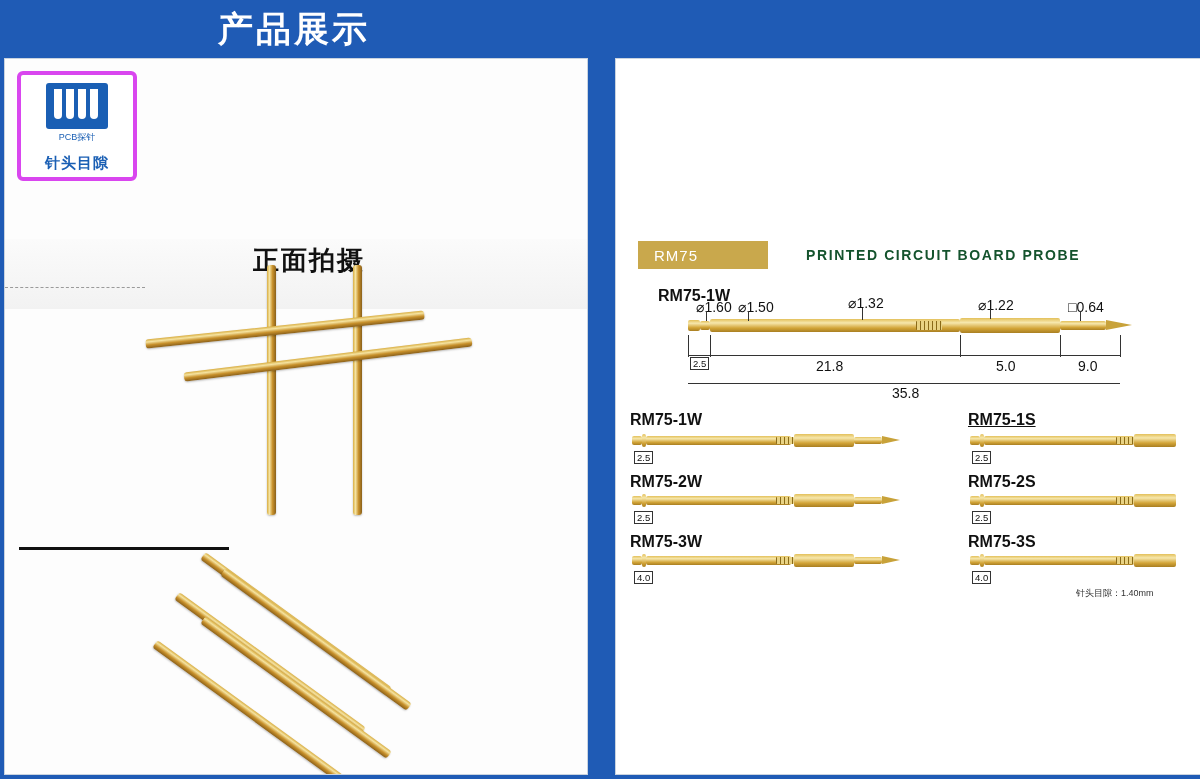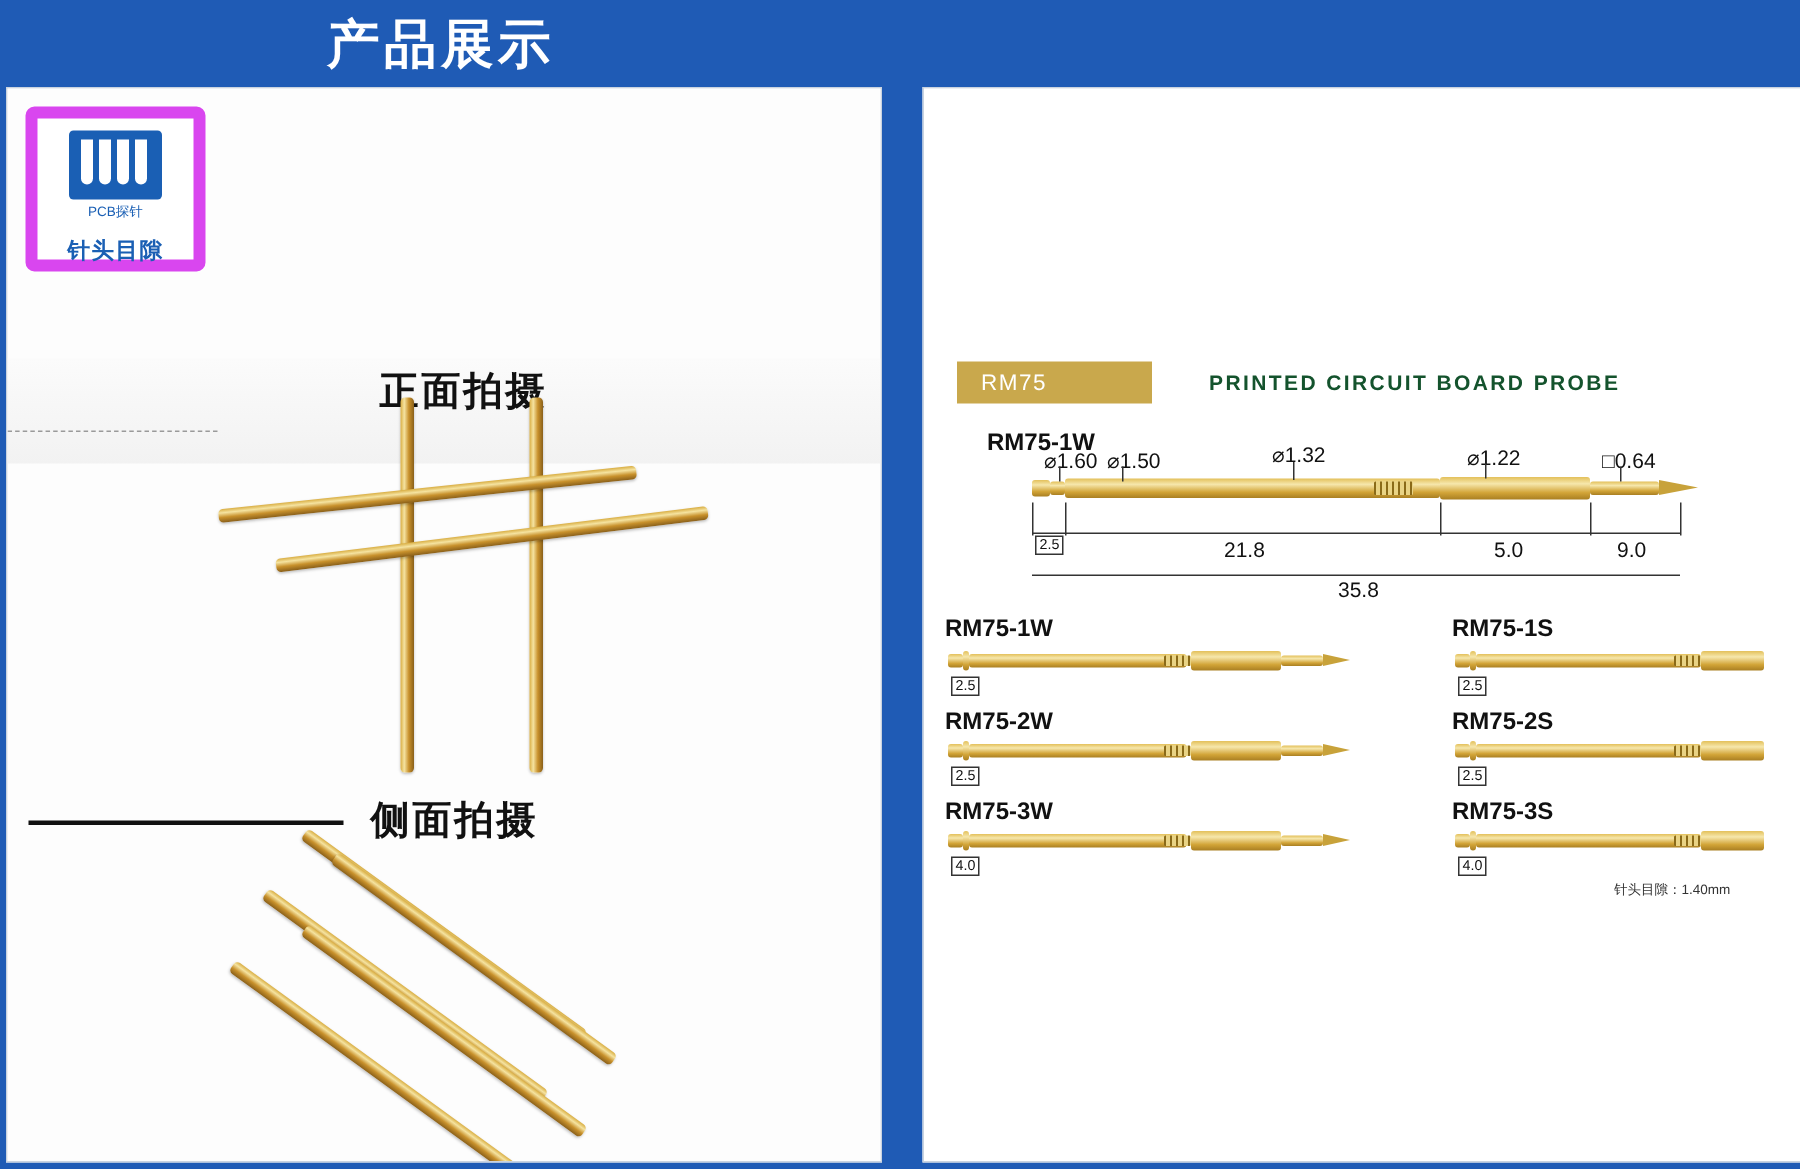--- a/index.html
+++ b/index.html
@@ -30,21 +30,21 @@
   .panel-right{left:615px;top:58px;width:596px;height:717px;}
 
   
   .photo{position:absolute;inset:0;background:#fdfdfd;}
   .photo .softband{
     position:absolute;left:0;top:180px;width:100%;height:70px;
     background:linear-gradient(180deg,#fbfbfb,#f2f2f2);
   }
   .logo{
     position:absolute;left:12px;top:12px;width:120px;height:110px;
-    border:8px solid #d946ef;border-radius:6px;background:#fff;
+    border:4px solid #d946ef;border-radius:6px;background:#fff;
     box-sizing:border-box;text-align:center;
   }
   .logo-mark{
     width:62px;height:46px;margin:8px auto 2px;
     background:#1a5fb4;border-radius:3px;position:relative;
   }
   .logo-mark span{
     position:absolute;top:6px;width:8px;height:30px;background:#fff;
     border-radius:0 0 4px 4px;
   }
@@ -136,21 +136,20 @@
       </div>
 
       <div class="cap cap-front">正面拍摄</div>
 
       <div class="pin pin-v" style="left:262px;top:206px;width:9px;height:250px;"></div>
       <div class="pin pin-v" style="left:348px;top:206px;width:9px;height:250px;"></div>
       <div class="pin" style="left:140px;top:266px;width:280px;height:9px;transform:rotate(-6deg);"></div>
       <div class="pin" style="left:178px;top:296px;width:290px;height:9px;transform:rotate(-7deg);"></div>
 
       <div class="rule"></div>
-      <div class="cap cap-side">侧面拍摄</div>
 
       <div class="pin" style="left:176px;top:560px;width:230px;height:9px;transform:rotate(36deg);"></div>
       <div class="pin" style="left:196px;top:576px;width:230px;height:9px;transform:rotate(36deg);"></div>
       <div class="pin" style="left:150px;top:600px;width:230px;height:9px;transform:rotate(36deg);"></div>
       <div class="pin" style="left:176px;top:624px;width:230px;height:9px;transform:rotate(36deg);"></div>
       <div class="pin" style="left:128px;top:648px;width:230px;height:9px;transform:rotate(36deg);"></div>
     </div>
   </div>
 
   <div class="panel panel-right">
@@ -219,21 +218,21 @@
       <div class="row-lbl" style="left:14px;top:474px;">RM75-3W</div>
       <div class="pbody" style="left:16px;top:497px;width:10px;height:9px;"></div>
       <div class="pbody" style="left:26px;top:495px;width:4px;height:13px;"></div>
       <div class="pbody" style="left:30px;top:497px;width:145px;height:9px;"></div>
       <div class="pknurl" style="left:160px;top:498px;width:18px;height:7px;"></div>
       <div class="pbody" style="left:178px;top:495px;width:60px;height:13px;"></div>
       <div class="pbody" style="left:238px;top:498px;width:28px;height:7px;"></div>
       <div class="ptip" style="left:266px;top:497px;border-width:4px 0 4px 18px;border-color:transparent transparent transparent #c8a23a;"></div>
       <div class="dimbox" style="left:18px;top:512px;">4.0</div>
 
-      <div class="row-lbl" style="left:352px;top:352px;">RM75-1S</div>
+      <div class="row-lbl" style="left:352px;top:352px;text-decoration:underline;">RM75-1S</div>
       <div class="pbody" style="left:354px;top:377px;width:10px;height:9px;"></div>
       <div class="pbody" style="left:364px;top:375px;width:4px;height:13px;"></div>
       <div class="pbody" style="left:368px;top:377px;width:150px;height:9px;"></div>
       <div class="pknurl" style="left:500px;top:378px;width:18px;height:7px;"></div>
       <div class="pbody" style="left:518px;top:375px;width:42px;height:13px;"></div>
       <div class="dimbox" style="left:356px;top:392px;">2.5</div>
 
       <div class="row-lbl" style="left:352px;top:414px;">RM75-2S</div>
       <div class="pbody" style="left:354px;top:437px;width:10px;height:9px;"></div>
       <div class="pbody" style="left:364px;top:435px;width:4px;height:13px;"></div>

